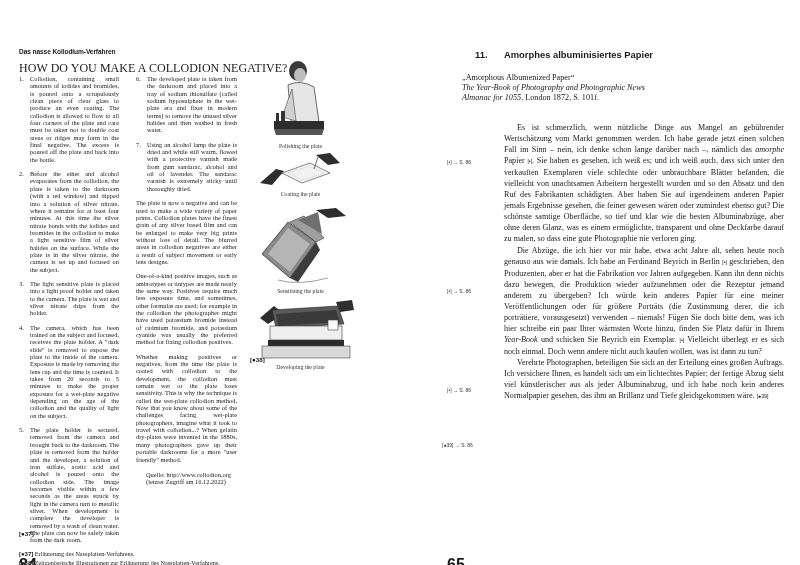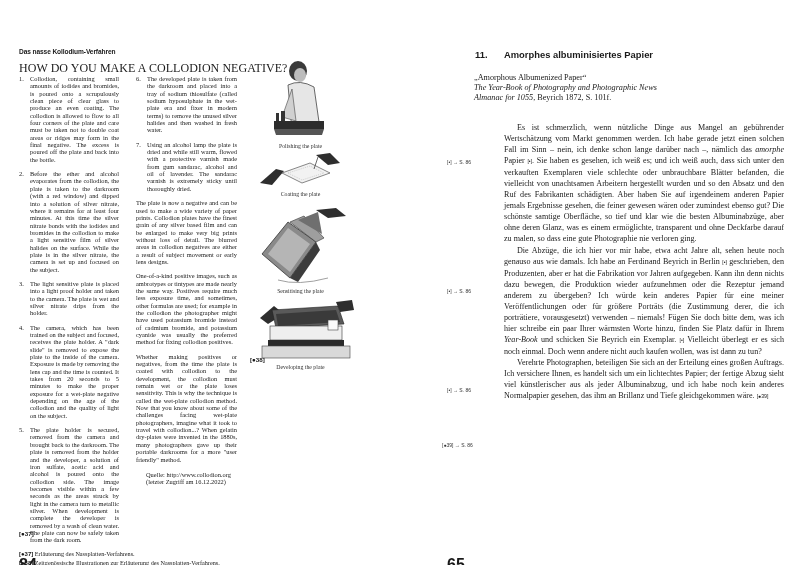--- a/index.html
+++ b/index.html
@@ -29,21 +29,21 @@
 
   .footnotes { position:absolute; left:19px; top:517px; font-size:6.2px; line-height:7.6px; }
   .footnotes b { font-family:"Liberation Sans", sans-serif; font-size:6px; }
 
   .folio { position:absolute; top:523px; font-family:"Liberation Sans", sans-serif; font-weight:bold; font-size:16px;text-align:center; }
   .running { position:absolute; top:541px; font-family:"Liberation Sans", sans-serif; font-weight:bold; font-size:6px; }
 
   
   .chap-num { position:absolute; left:75px; top:16px; font-family:"Liberation Sans", sans-serif; font-weight:bold; font-size:9.4px; }
   .chap-title { position:absolute; left:104px; top:16px; font-family:"Liberation Sans", sans-serif; font-weight:bold; font-size:9.4px; }
-  .ref { position:absolute; left:74px; top:40px; width:190px; font-size:8.2px; line-height:10.2px; }
+  .ref { position:absolute; left:62px; top:40px; width:190px; font-size:8.2px; line-height:10.2px; }
   .ref i { font-style:italic; }
 
   .body { position:absolute; left:104px; top:89px; width:280px; font-size:8.1px; line-height:11.05px; text-align:justify; }
   .body p { margin:0; text-indent:0; }
   .body p.indent { text-indent:13px; }
   .body .inline-m { font-family:"Liberation Sans", sans-serif; font-size:5.2px; }
 
   .margin-note { position:absolute; left:47px; font-size:5px; font-family:"Liberation Sans", sans-serif; color:#333; white-space:nowrap; }
 </style>
 </head>
@@ -158,21 +158,21 @@
   <div class="running" style="left:75px;">IV.</div>
   <div class="running" style="left:89px;">Im Kampf mit der Phototechnik</div>
 </div>
 
 <div class="page right-page">
   <div class="chap-num">11.</div>
   <div class="chap-title">Amorphes albuminisiertes Papier</div>
 
   <div class="ref">
     <div>„Amorphous Albumenized Paper“</div>
-    <div><i>The Year-Book of Photography and Photographic News Almanac for 1055</i><span>, Beyrich 1872, S. 101f.</span></div>
+    <div><i>The Year-Book of Photography and Photographic News Almanac for 1055</i><span>, London 1872, S. 101f.</span></div>
   </div>
 
   <div class="body">
     <p class="indent"><span>Es ist schmerzlich, wenn nützliche Dinge aus Mangel an gebührender Wertschätzung vom Markt genommen werden. Ich habe gerade jetzt einen solchen Fall im Sinn – nein, ich denke schon lange darüber nach –, nämlich das </span><i>amorphe</i><span> Papier </span><span class="inline-m">[•]</span><span>. Sie haben es gesehen, ich weiß es; und ich weiß auch, dass sich unter den verkauften Exemplaren viele schlechte oder unbrauchbare Blätter befanden, die vielleicht von unachtsamen Arbeitern hergestellt wurden und so den Absatz und den Ruf des Fabrikanten schädigten. Aber haben Sie auf irgendeinem anderen Papier jemals Ergebnisse gesehen, die feiner gewesen wären oder zumindest ebenso gut? Die schönste samtige Oberfläche, so tief und klar wie die besten Albuminabzüge, aber ohne deren Glanz, was es einem ermöglichte, transparent und ohne Deckfarbe darauf zu malen, so dass eine gute Photographie nie verloren ging.</span></p>
     <p class="indent"><span>Die Abzüge, die ich hier vor mir habe, etwa acht Jahre alt, sehen heute noch genauso aus wie damals. Ich habe an Ferdinand Beyrich in Berlin </span><span class="inline-m">[•]</span><span> geschrieben, den Produzenten, aber er hat die Fabrikation vor Jahren aufgegeben. Kann ihn denn nichts dazu bewegen, die Produktion wieder aufzunehmen oder die Rezeptur jemand anderem zu übergeben? Ich würde kein anderes Papier für eine meiner Veröffentlichungen oder für größere Porträts (die Zustimmung derer, die ich porträtiere, vorausgesetzt) verwenden – niemals! Fügen Sie doch bitte dem, was ich hier schreibe ein paar Ihrer wärmsten Worte hinzu, finden Sie Platz dafür in Ihrem </span><i>Year-Book</i><span> und schicken Sie Beyrich ein Exemplar. </span><span class="inline-m">[•]</span><span> Vielleicht überlegt er es sich noch einmal. Doch wenn andere nicht auch kaufen wollen, was ist dann zu tun?</span></p>
     <p class="indent"><span>Verehrte Photographen, beteiligen Sie sich an der Erteilung eines großen Auftrags. Ich versichere Ihnen, es handelt sich um ein lichtechtes Papier; der fertige Abzug sieht viel künstlerischer aus als jeder Albuminabzug, und ich habe noch kein anderes Normalpapier gesehen, das ihm an Brillanz und Tiefe gleichgekommen wäre. </span><span class="inline-m">[●39]</span></p>
   </div>
 
   <div class="margin-note" style="top:126px;">[•] → S. 86</div>
   <div class="margin-note" style="top:255px;">[•] → S. 86</div>

